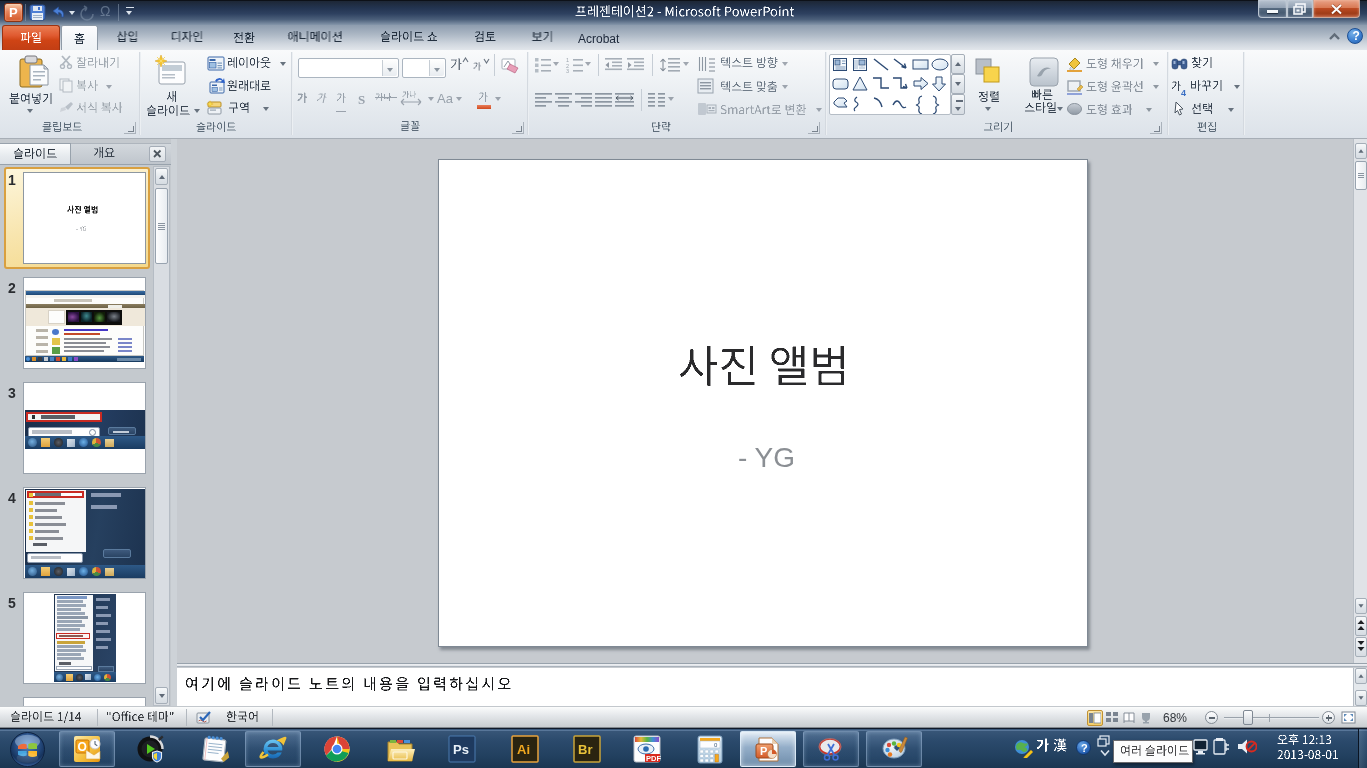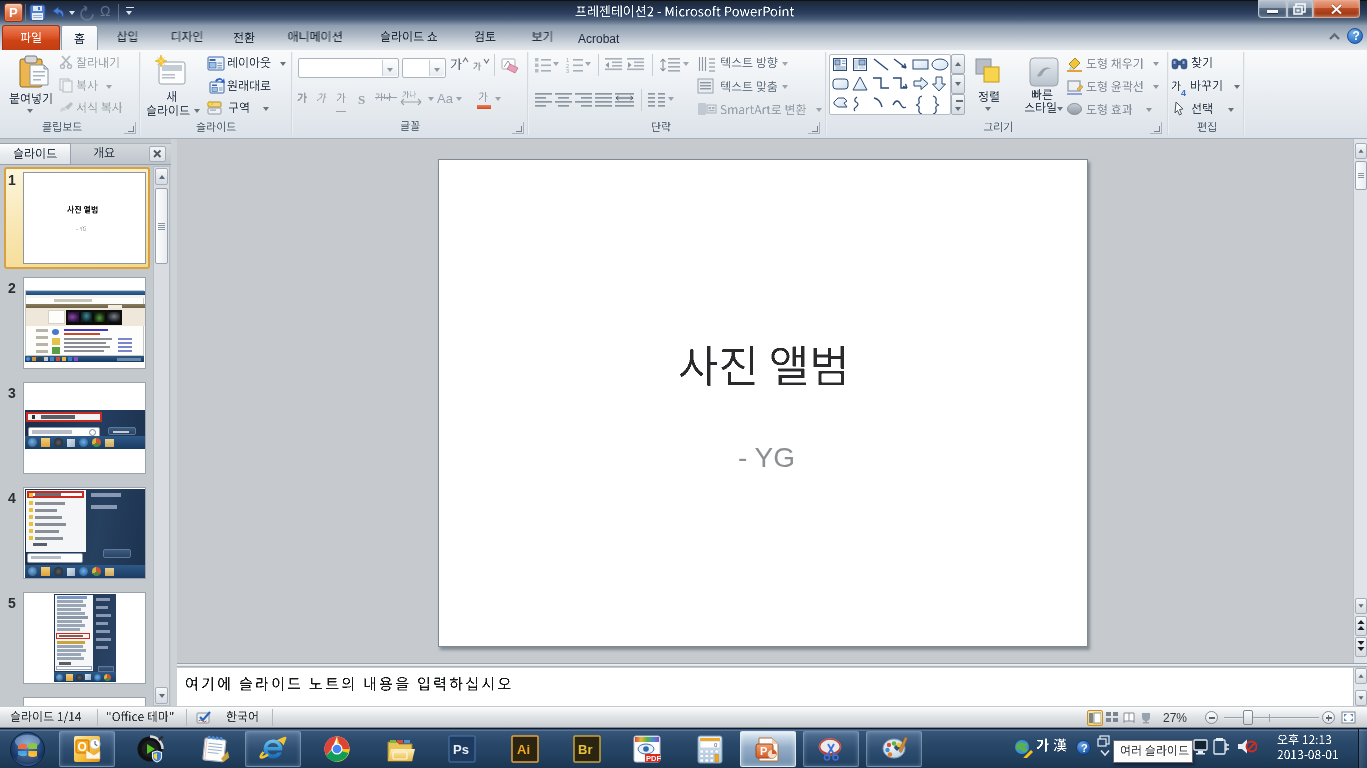--- a/index.html
+++ b/index.html
@@ -875,21 +875,21 @@
       </g>
     </svg>
  <svg class="ab" style="left:1123px;top:5px" width="12" height="12">
       <path d="M1 1 h10 v8 h-10 z M6 1 v8 M1 9 l-0 2 M11 9 l0 2" fill="#fdfdfe" stroke="#7a8490" stroke-width=".9"></path>
     </svg>
  <svg class="ab" style="left:1140px;top:5px" width="12" height="12">
       <path d="M2 1 h8 v4 a4 4 0 0 1 -8 0 z" fill="#98a2ac"></path>
       <rect x="5" y="8" width="2" height="2" fill="#98a2ac"></rect>
       <rect x="3" y="10" width="6" height="1.5" fill="#98a2ac"></rect>
     </svg>
- <div class="ab" style="left:1163px;top:4px;font-size:12px;color:#33373c">27%</div>
+ <div class="ab" style="left:1163px;top:4px;font-size:12px;color:#33373c">68%</div>
  <div class="ab" style="left:1205px;top:4px;width:13px;height:13px;border:1px solid #848c95;border-radius:50%;background:linear-gradient(#fdfdfe,#dde2e7)">
       <div class="ab" style="left:2.5px;top:5px;width:6px;height:1.5px;background:#5a646e"></div>
     </div>
  <div class="ab" style="left:1224px;top:10px;width:95px;height:2px;background:#9aa2ab;border-bottom:1px solid #e8ebee"></div>
  <div class="ab" style="left:1269px;top:7px;width:1px;height:8px;background:#9aa2ab"></div>
  <div class="ab" style="left:1243px;top:3px;width:10px;height:15px;background:linear-gradient(#fdfdfe,#cfd5db);border:1px solid #7f8893;border-radius:2px"></div>
  <div class="ab" style="left:1322px;top:4px;width:13px;height:13px;border:1px solid #848c95;border-radius:50%;background:linear-gradient(#fdfdfe,#dde2e7)">
       <div class="ab" style="left:2.5px;top:5px;width:6px;height:1.5px;background:#5a646e"></div>
       <div class="ab" style="left:4.7px;top:2.8px;width:1.5px;height:6px;background:#5a646e"></div>
     </div>

